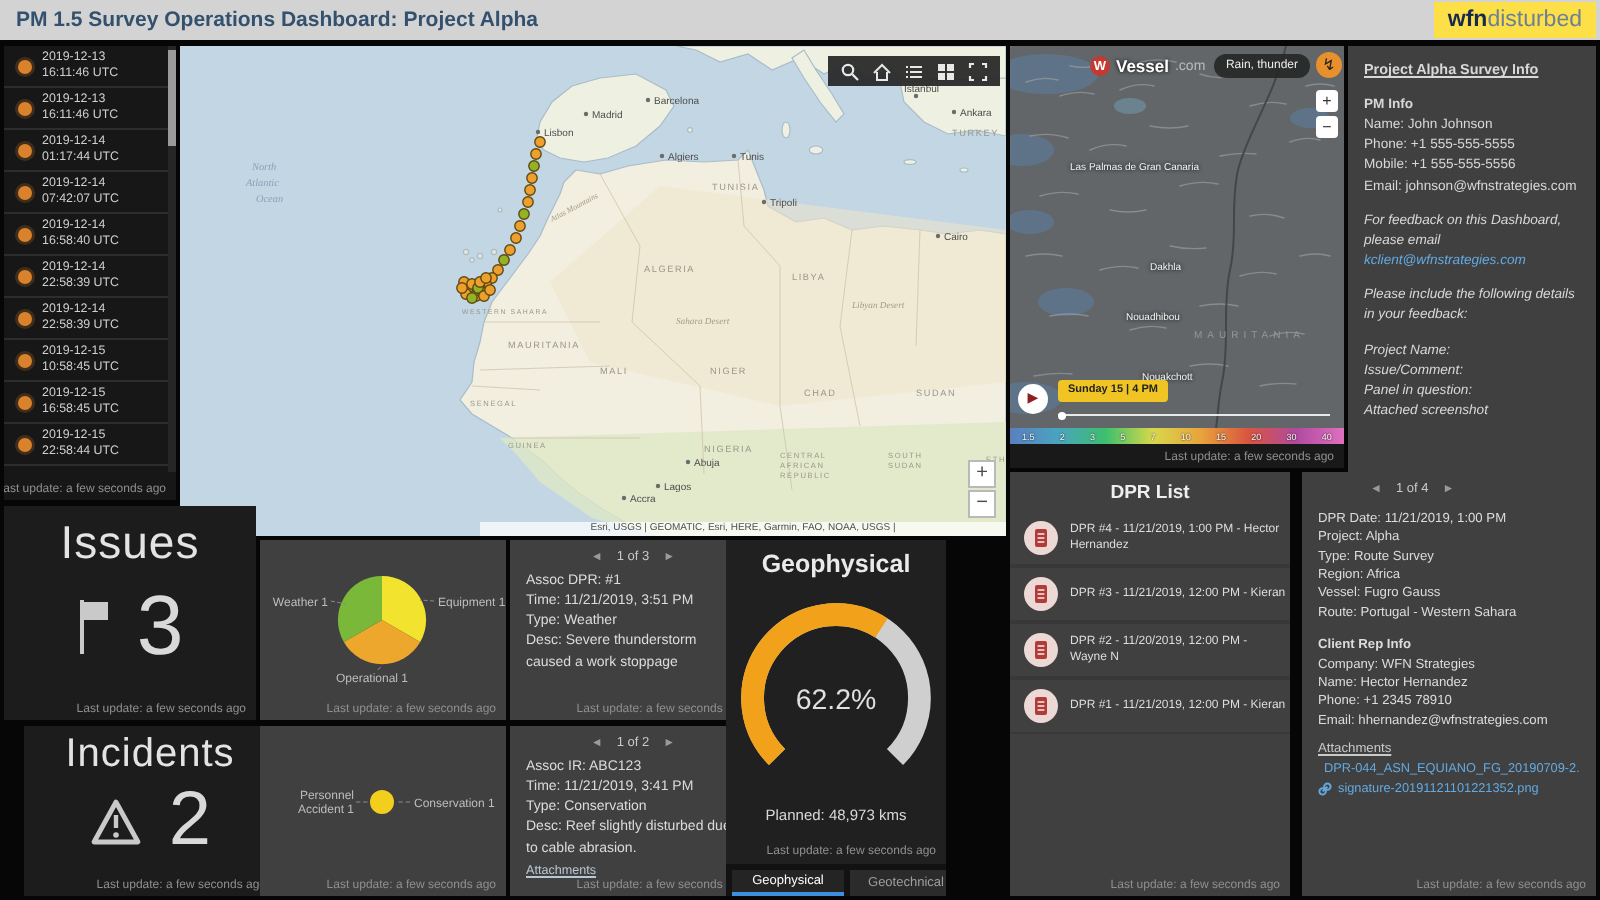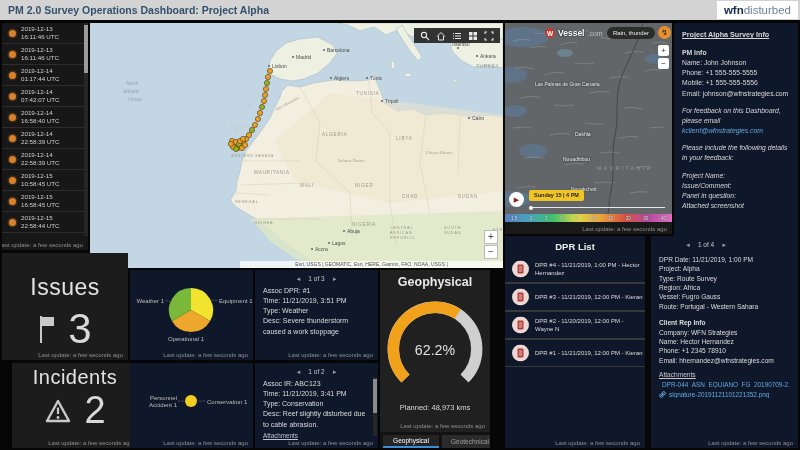--- a/index.html
+++ b/index.html
@@ -1,23 +1,23 @@
 <!DOCTYPE html>
 <html style="--accent-orange: #f2a11a; --dot-orange: #d9822b; --pie-green: #7ab83a; --pie-yellow: #f2e32e; --pie-amber: #eca72c; --link-blue: #63a9e0; --tab-blue: #3e8ede; --logo-navy: #16294f; --logo-slate: #6c7f98; --header-text: #33516e; --windy-red: #c43a31; --windy-yellow: #f0c523; --dpr-icon-red: #b23b38;"><head>
 <meta charset="utf-8">
 <style>
   html,body{margin:0;padding:0;background:#000;}
   .stage{position:relative;width:800px;height:450px;background:#060606;font-family:"Liberation Sans",sans-serif;overflow:hidden;}
-  .panel{position:absolute;background:#0f172a;color:#d6d6d6;overflow:hidden;}
+  .panel{position:absolute;background:#404040;color:#d6d6d6;overflow:hidden;}
   .lastupd{position:absolute;right:5px;bottom:2px;font-size:6px;color:#8f8f8f;white-space:nowrap;}
 
   
   .hdr{position:absolute;left:0;top:0;width:800px;height:20px;background:#d3d3d3;display:flex;align-items:center;}
   .hdr-title{font-size:10.5px;color:var(--header-text);padding-left:8px;font-weight:bold;}
-  .logo{position:absolute;right:2px;top:1px;height:18px;background:#ffffff;display:flex;align-items:center;padding:0 7px;}
+  .logo{position:absolute;right:2px;top:1px;height:18px;background:#fde047;display:flex;align-items:center;padding:0 7px;}
   .logo .lb{color:var(--logo-navy);font-size:11.5px;font-weight:bold;}
   .logo .ll{color:var(--logo-slate);font-size:11.5px;}
 
   
   .tl{left:2px;top:23px;width:86px;height:227px;background:#171717;}
   .tl-list{position:absolute;inset:0 4px 14px 0;overflow:hidden;}
   .tl-item{height:20px;display:flex;align-items:center;gap:5px;border-bottom:1px solid #2d2d2d;padding-left:7px;cursor:pointer;}
   .tl-dot{width:7px;height:7px;border-radius:50%;background:var(--dot-orange);box-shadow:0 0 0 1.5px rgba(217,130,43,.22);flex:none;}
   .tl-txt{font-size:6.2px;color:#cfcfcf;line-height:1.3;}
   .tl-sb{position:absolute;right:0;top:0;width:4px;bottom:14px;background:#262626;}
@@ -61,39 +61,39 @@
   .info{padding:7px 8px;font-size:6.8px;line-height:1.5;color:#d8d8d8;}
   .info .ttl{font-weight:bold;text-decoration:underline;font-size:7.2px;}
   .bold{font-weight:bold;}
   .it{font-style:italic;}
   .gap{height:7px;}
   .link{color:var(--link-blue);cursor:pointer;}
 
   
   .iss{left:2px;top:253px;width:126px;height:107px;background:#1c1c1c;}
   .inc{left:12px;top:363px;width:126px;height:85px;background:#1c1c1c;}
-  .big-title{font-size:23px;color:#e3e3e3;text-align:center;margin-top:21px;font-weight:400;letter-spacing:.5px;}
+  .big-title{font-size:23px;color:#e3e3e3;text-align:center;margin-top:5px;font-weight:400;letter-spacing:.5px;}
   .big-title.sm{font-size:20px;margin-top:3px;}
   .count-row{display:flex;align-items:center;justify-content:center;gap:12px;margin-top:4px;}
   .count{font-size:42px;color:#d9d9d9;}
 
   
   .pie1{left:130px;top:270px;width:123px;height:90px;}
   .pie2{left:130px;top:363px;width:123px;height:85px;}
   .assoc1{left:255px;top:270px;width:123px;height:90px;}
   .assoc2{left:255px;top:363px;width:123px;height:85px;}
   .pag{height:13px;display:flex;align-items:center;justify-content:center;gap:7px;font-size:6.5px;color:#c9c9c9;margin-top:2px;}
   .arr{font-size:6px;color:#9a9a9a;cursor:pointer;}
   .txt{padding:1px 8px;font-size:7px;line-height:1.45;color:#dcdcdc;}
   .att-link{position:absolute;left:8px;bottom:9px;font-size:6.3px;color:#b9c7d4;text-decoration:underline;cursor:pointer;}
   .sb2{position:absolute;right:1px;top:14px;width:4px;bottom:12px;background:#262626;}
   .sb2-th{position:absolute;top:2px;left:0;width:4px;height:34px;background:#8a8a8a;}
 
   
-  .gaugep{left:380px;top:270px;width:110px;height:178px;background:#202020;}
+  .gaugep{left:363px;top:270px;width:110px;height:178px;background:#202020;}
   .gauge-title{font-size:12.5px;font-weight:bold;color:#eaeaea;text-align:center;margin-top:5px;}
   .gauge-wrap{display:flex;justify-content:center;margin-top:2px;}
   .planned{font-size:7.5px;color:#d9d9d9;text-align:center;margin-top:-4px;}
   .g-upd{position:absolute;right:5px;bottom:19px;font-size:6px;color:#8f8f8f;}
   .tabs{position:absolute;left:0;right:0;bottom:0;height:16px;background:#121212;display:flex;align-items:flex-end;padding:0 3px;gap:3px;}
   .tab{height:13px;min-width:56px;background:#2b2b2b;color:#9f9f9f;font-size:6.5px;display:flex;align-items:center;justify-content:center;cursor:pointer;box-sizing:border-box;}
   .tab.active{color:#fff;border-bottom:2px solid var(--tab-blue);background:#242424;}
 
   
   .dprl{left:505px;top:236px;width:140px;height:212px;}
@@ -110,21 +110,21 @@
   .dtxt{padding:2px 8px 0;font-size:6.6px;line-height:1.42;color:#dcdcdc;}
   .att-head{color:#c9c9c9;text-decoration:underline;font-size:6.6px;padding:6px 8px 0;}
   .file{display:flex;align-items:center;gap:3px;color:var(--link-blue);font-size:6.4px;margin:3px 8px 0;cursor:pointer;white-space:nowrap;overflow:hidden;}
 </style>
 </head>
 <body>
 
 <div class="stage">
 
   <div class="hdr">
-    <div class="hdr-title">PM 2.0 Survey Operations Dashboard: Project Alpha</div>
+    <div class="hdr-title">PM 1.5 Survey Operations Dashboard: Project Alpha</div>
     <div class="logo">
       <span class="lb">wfn</span>
         <span class="ll">disturbed</span>
     </div>
   </div>
 
   <div class="panel tl">
     <div class="tl-list">
       <div class="tl-item">
           <span class="tl-dot"></span>

